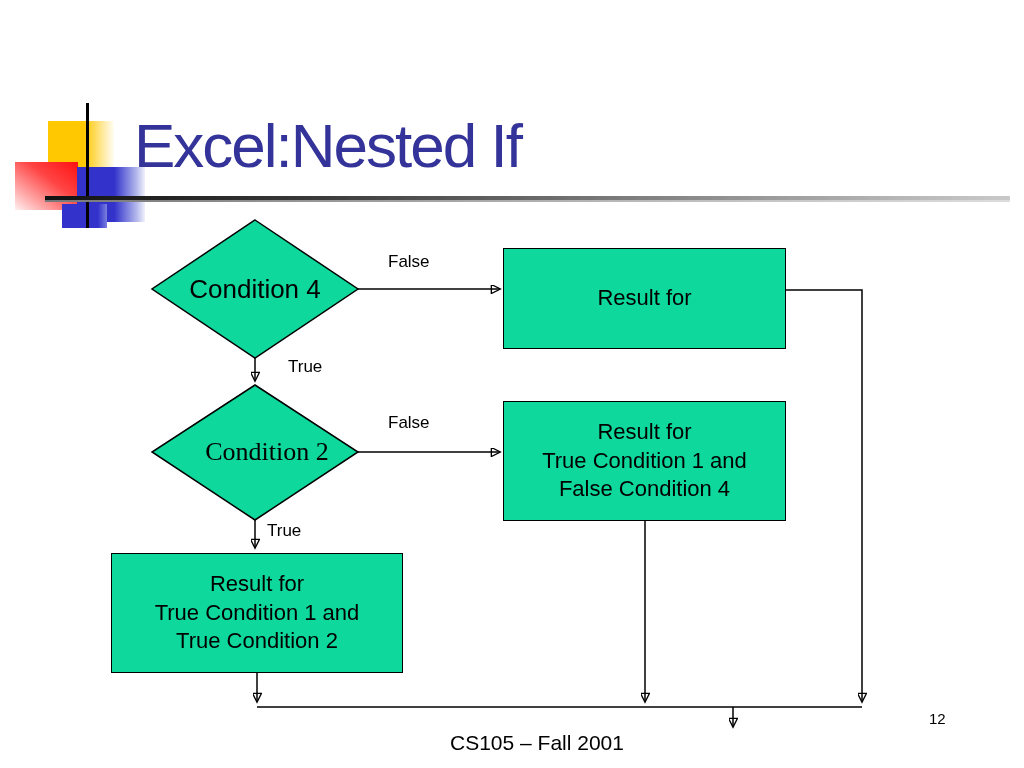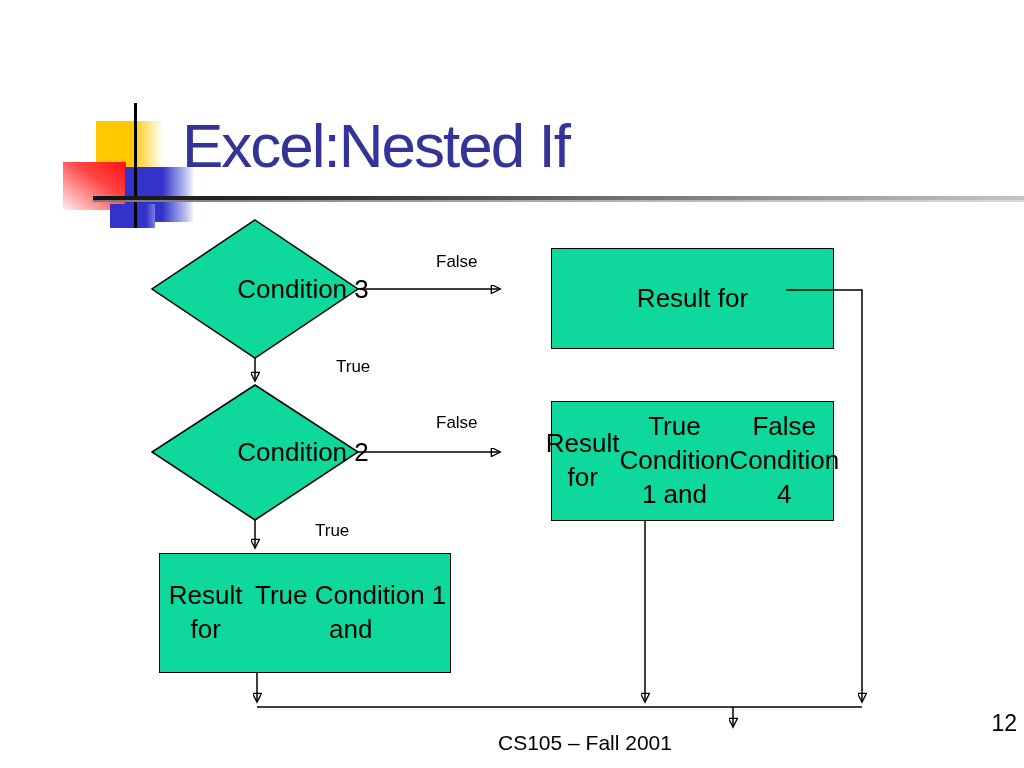--- a/index.html
+++ b/index.html
@@ -1,20 +1,20 @@
 <!DOCTYPE html>
 <html style="--shape-fill: #0ED89C; --shape-border: #000000; --title-color: #333399; --line-color: #000000; --deco-yellow: #FFC800; --deco-red: #FF1111; --deco-blue: #3333CC;"><head>
 <meta charset="utf-8">
 <style>
   html,body{margin:0;padding:0;background:#fff;}
   .slide{
     position:relative;width:1024px;height:768px;background:#ffffff;
     font-family:"Liberation Sans",sans-serif;overflow:hidden;color:#000;
   }
-  .abs{position:absolute;margin-left:48px;}
+  .abs{position:absolute;}
 
   
   .sq-yellow{left:48px;top:121px;width:66px;height:51px;z-index:1;
     background:linear-gradient(to right,#FFC800 0%,#FFC800 55%,#FFEFB8 88%,#FFFDF4 100%);}
   .sq-red{left:15px;top:162px;width:63px;height:48px;z-index:2;
     background:linear-gradient(to bottom left,#FF1111 0%,#FF4444 40%,#FFAFAF 78%,#FFF0F0 100%);}
   .sq-blue{left:77px;top:167px;width:68px;height:55px;z-index:3;
     background:linear-gradient(to right,#3333CC 0%,#3333CC 55%,#B5BAEC 88%,#F0F1FB 100%);}
   .sq-blue-small{left:62px;top:204px;width:45px;height:24px;z-index:3;
     background:linear-gradient(to right,#3333CC 0%,#3333CC 80%,#7A80DD 100%);}
@@ -25,43 +25,43 @@
     background:linear-gradient(to right,#777 0%,#aaa 45%,#ddd 100%);}
 
   
   .title{left:134px;top:110px;font-size:62px;letter-spacing:-2px;
     color:var(--title-color,#333399);white-space:nowrap;z-index:5;}
 
   
   .result-box{
     background:var(--shape-fill,#0ED89C);
     border:1.5px solid var(--shape-border,#000);
-    display:flex;align-items:center;justify-content:center;
-    font-size:26px;line-height:1.3;text-align:center;z-index:1;box-sizing:border-box;}
+    display:flex;flex-direction:column;align-items:center;justify-content:center;
+    font-size:22px;line-height:1.3;text-align:center;z-index:1;box-sizing:border-box;}
   .box1{left:503px;top:248px;width:283px;height:101px;}
   .box2{left:503px;top:401px;width:283px;height:120px;}
   .box3{left:111px;top:553px;width:292px;height:120px;}
 
   .d-label{width:206px;text-align:center;font-size:26px;z-index:5;}
   .d1-label{left:152px;top:274px;}
-  .d2-label{left:152px;top:437px;}
+  .d2-label{left:164px;top:437px;font-family:Liberation Serif, serif;}
 
   .branch-label{font-size:17px;z-index:5;white-space:nowrap;}
   .false1{left:388px;top:252px;}
   .true1{left:288px;top:357px;}
   .false2{left:388px;top:413px;}
   .true2{left:267px;top:521px;}
 
   svg.connectors{position:absolute;left:0;top:0;z-index:3;pointer-events:none;}
   svg.connectors path{fill:none;stroke:var(--line-color,#000);stroke-width:1.5;}
   svg.connectors polygon{fill:var(--shape-fill,#0ED89C);stroke:var(--shape-border,#000);stroke-width:1.5;}
 
   
   .footer-text{left:337px;top:731px;width:400px;text-align:center;font-size:21px;z-index:5;}
-  .page-number{left:929px;top:710px;width:40px;text-align:right;font-size:23px;z-index:5;}
+  .page-number{left:929px;top:710px;width:40px;text-align:left;font-size:15px;z-index:5;}
 </style>
 </head>
 <body>
 
 <div class="slide">
 
   <div class="abs sq-yellow"></div>
   <div class="abs sq-red"></div>
   <div class="abs sq-blue"></div>
   <div class="abs sq-blue-small"></div>
@@ -75,20 +75,21 @@
     <div>Result for</div>
   </div>
   <div class="abs result-box box2">
     <div>Result for</div>
     <div>True Condition 1 and</div>
     <div>False Condition 4</div>
   </div>
   <div class="abs result-box box3">
     <div>Result for</div>
     <div>True Condition 1 and</div>
+    <div>True Condition 2</div>
   </div>
 
   <svg class="connectors" width="1024" height="768" viewBox="0 0 1024 768">
     <defs>
       <marker id="arrow" viewBox="0 0 10 10" refX="8.5" refY="5" markerWidth="8" markerHeight="6" orient="auto">
         <path d="M0,0 L10,5 L0,10 Z" fill="#000" stroke="none"></path>
       </marker>
     </defs>
     <polygon points="255,220 358,289 255,358 152,289"></polygon>
     <polygon points="255,385 358,452 255,520 152,452"></polygon>
@@ -96,21 +97,21 @@
     <path d="M255,358 V380" marker-end="url(#arrow)"></path>
     <path d="M358,452 H499" marker-end="url(#arrow)"></path>
     <path d="M255,520 V547" marker-end="url(#arrow)"></path>
     <path d="M786,290 H862 V701" marker-end="url(#arrow)"></path>
     <path d="M645,521 V701" marker-end="url(#arrow)"></path>
     <path d="M257,673 V701" marker-end="url(#arrow)"></path>
     <path d="M257,707 H862"></path>
     <path d="M733,707 V726" marker-end="url(#arrow)"></path>
   </svg>
 
-  <div class="abs d-label d1-label">Condition 3</div>
+  <div class="abs d-label d1-label">Condition 4</div>
   <div class="abs d-label d2-label">Condition 2</div>
 
   <div class="abs branch-label false1">False</div>
   <div class="abs branch-label true1">True</div>
   <div class="abs branch-label false2">False</div>
   <div class="abs branch-label true2">True</div>
 
   <div class="abs footer-text">CS105 – Fall 2001</div>
   <div class="abs page-number">12</div>
 

